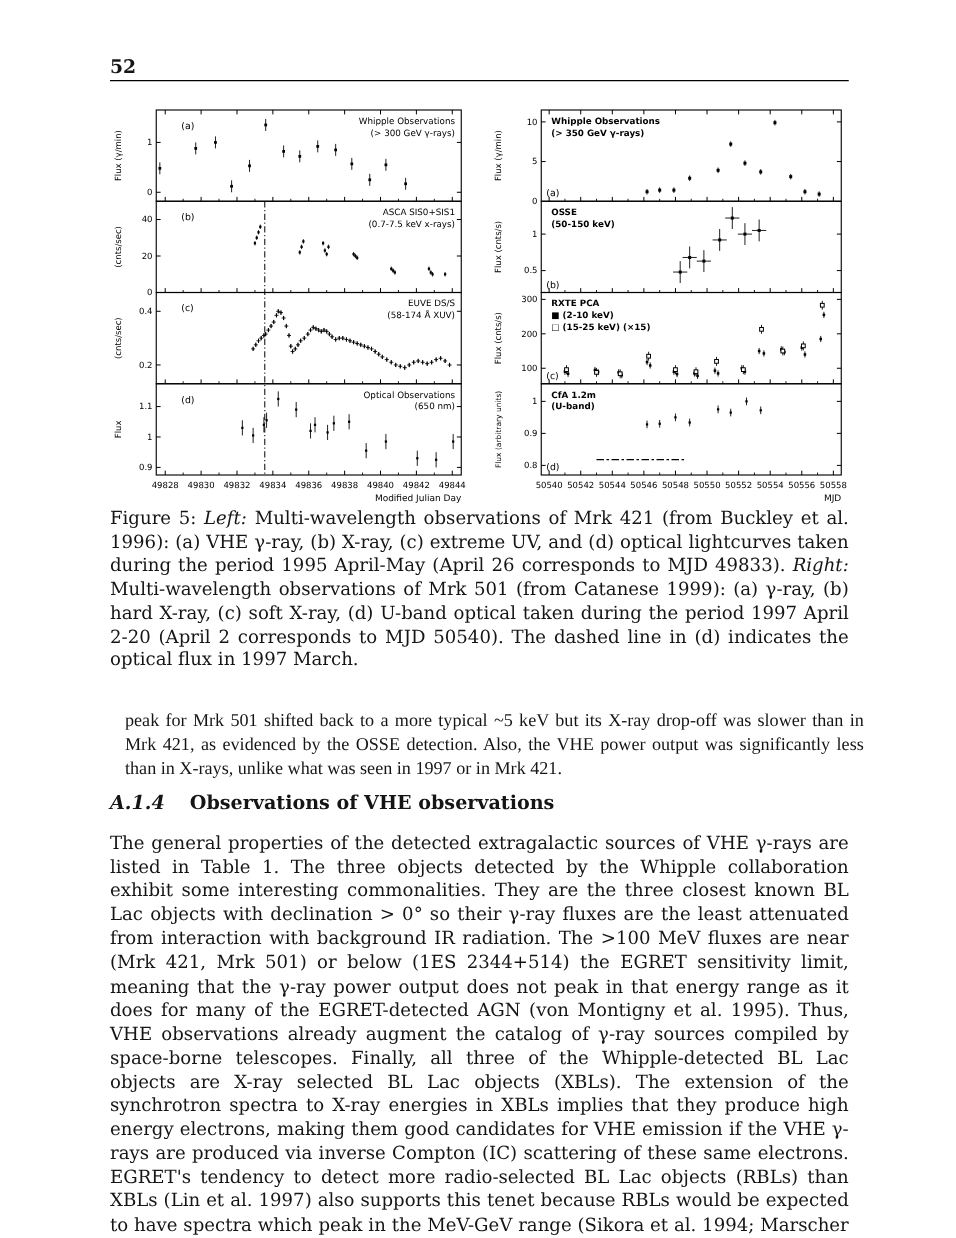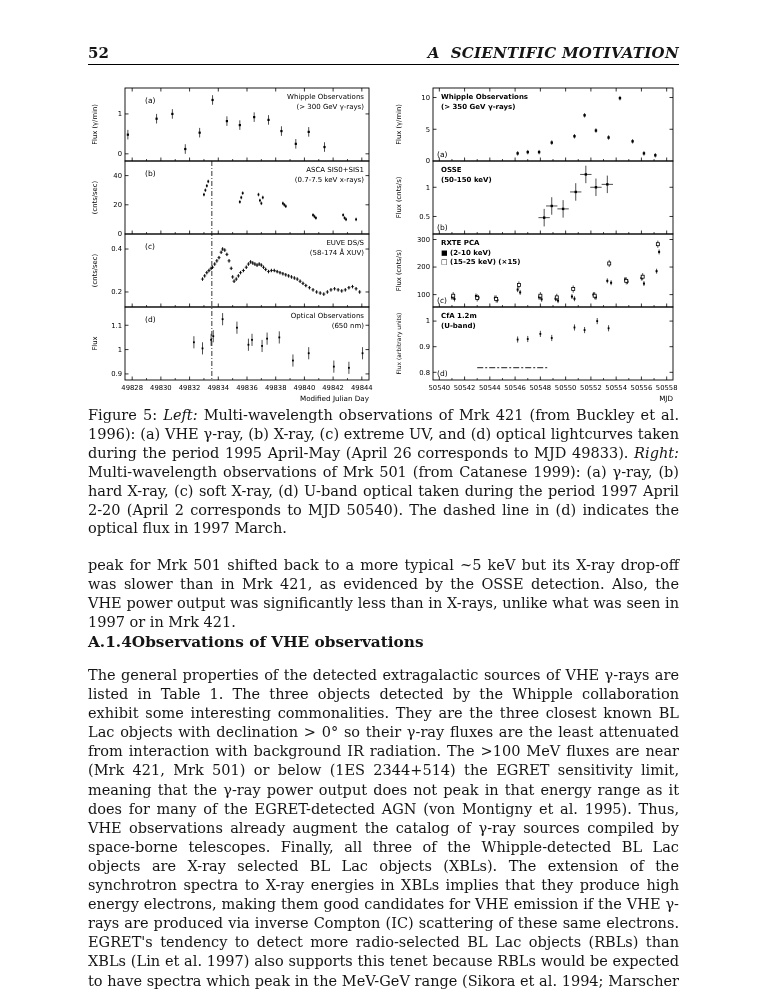--- a/index.html
+++ b/index.html
@@ -7,36 +7,35 @@
         font-family:"DejaVu Serif","Liberation Serif",serif;color:#151515;}
   .header{position:absolute;left:88px;top:44px;width:591px;display:flex;
           justify-content:space-between;align-items:baseline;font-size:15px;font-weight:bold;}
   .header .title{font-style:italic;letter-spacing:0.3px;}
   .header-rule{position:absolute;left:88px;top:64px;width:591px;border-top:1.4px solid #000;}
   .figures{position:absolute;left:88px;top:84px;width:591px;display:flex;justify-content:space-between;}
   svg.figure{width:287px;height:334px;display:block;}
   svg.figure text{font-family:"DejaVu Sans","Liberation Sans",sans-serif;}
   .caption{position:absolute;left:88px;top:406px;width:591px;margin:0;
            font-size:14.5px;line-height:18.9px;text-align:justify;}
-  .para1{position:absolute;left:88px;top:556px;width:591px;margin:0;
-         font-size:14.5px;line-height:19px;text-align:justify;}
+  .para1{position:absolute;left:88px;top:556px;width:591px;margin:12px;
+         font-size:14.5px;line-height:19px;text-align:justify;font-family:Liberation Serif, serif;}
   .heading{position:absolute;left:88px;top:633px;width:591px;margin:0;
            font-size:15.3px;font-weight:bold;}
-  .heading .num{}
+  .heading .num{margin-right:20px;font-style:italic;}
   .para2{position:absolute;left:88px;top:666px;width:591px;margin:0;
          font-size:14.5px;line-height:19.1px;text-align:justify;}
 </style>
 </head>
 <body>
 
 <div class="page">
 
   <div class="header">
     <span class="pagenum">52</span>
-    <span class="title">A&nbsp;&nbsp;SCIENTIFIC MOTIVATION</span>
   </div>
   <div class="header-rule"></div>
 
   <div class="figures">
     <svg id="fig-left" class="figure" viewBox="0 0 287 334">
         <clipPath id="fig-left-c0">
           <rect x="37.5" y="4.5" width="243" height="72"></rect>
         </clipPath>
         <g clip-path="url(#fig-left-c0)">
           <line x1="39.87058823525234" y1="55.459016393442624" x2="39.87058823525234" y2="45.885245901639344" stroke="#000" stroke-width="0.7"></line>

